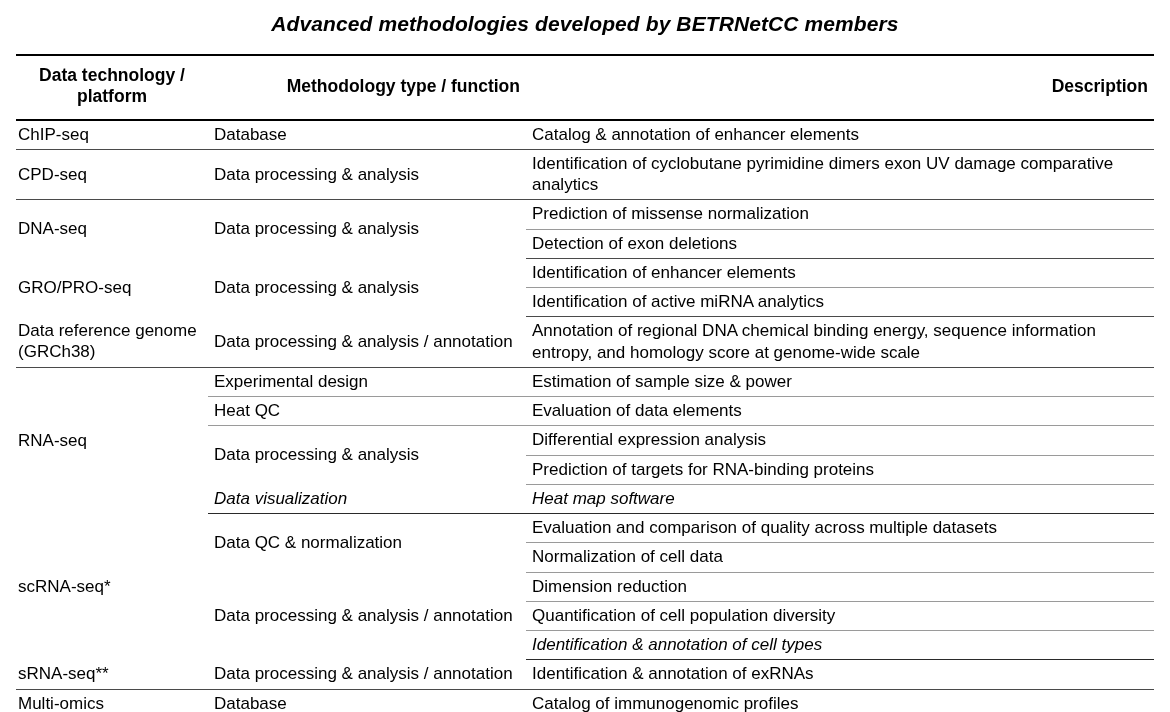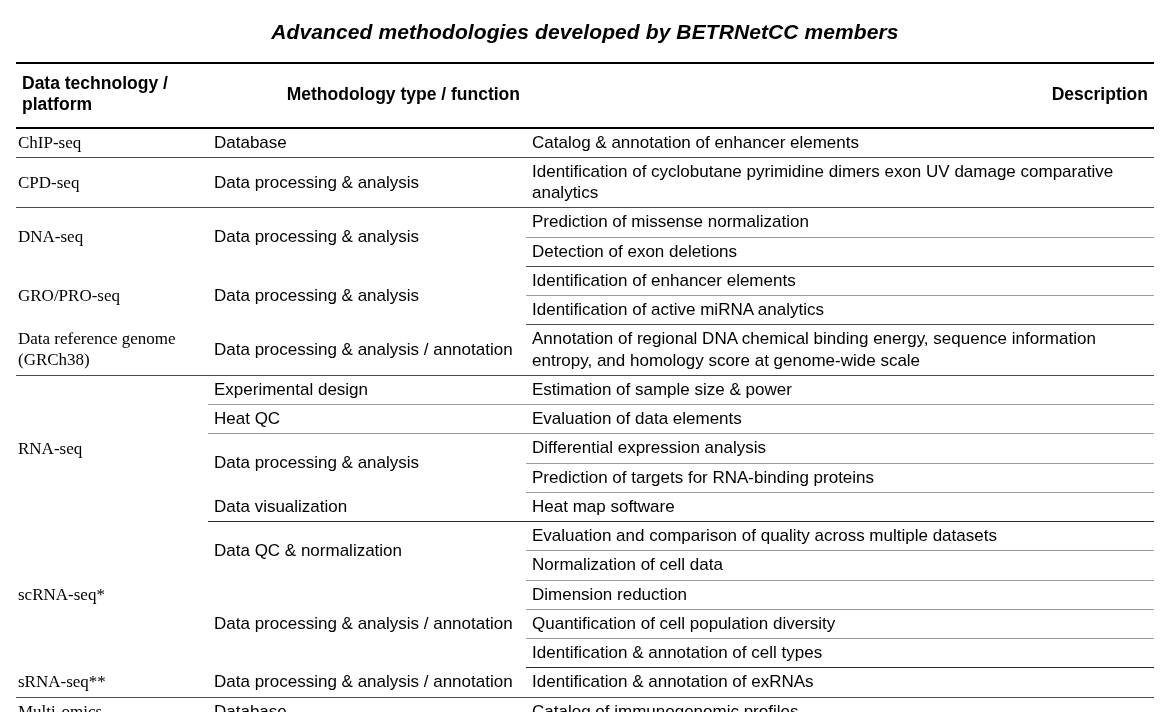--- a/index.html
+++ b/index.html
@@ -20,21 +20,21 @@
     height: 712px;
     box-sizing: border-box;
     padding: 0 16px;
   }
   .title {
     text-align: center;
     font-style: italic;
     font-weight: bold;
     font-size: 21px;
     letter-spacing: 0.1px;
-    padding-top: 20px;
+    padding-top: 12px;
     padding-bottom: 18px;
   }
   table.tbl {
     width: 1138px;
     border-collapse: collapse;
     table-layout: fixed;
     font-size: 17px;
   }
   table.tbl col.c1 { width: 192px; }
   table.tbl col.c2 { width: 318px; }
@@ -43,38 +43,39 @@
   .tbl thead th {
     font-weight: bold;
     font-size: 17.5px;
     text-align: right;
     padding: 9px 6px 11px 6px;
     vertical-align: middle;
     border-top: 2.5px solid #000;
     border-bottom: 2px solid #000;
     line-height: 1.22;
   }
-  .tbl thead th.h1 { text-align: left; }
+  .tbl thead th.h1 { text-align: center; }
 
   .tbl td {
     vertical-align: middle;
     padding: 3px 6px 4px 6px;
     line-height: 1.25;
     border-bottom: 1px solid #9a9a9a;
   }
-  .tbl td.c1cell { padding-left: 2px; font-family: Liberation Serif, serif; }
+  .tbl td.c1cell { padding-left: 2px; }
   .tbl td.c2cell { padding-left: 6px; }
   .tbl td.c3cell { padding-left: 6px; }
 
   
   .tbl tr.grp-end > td {
     border-bottom: 1px solid #4a4a4a;
   }
   .tbl tr.grp-end-strong > td {
     border-bottom: 1.6px solid #2a2a2a;
+    font-style: italic;
   }
   .tbl tr.last-row > td {
     border-bottom: 2.5px solid #000;
   }
   
   .tbl td.nob { border-bottom: none; }
 </style>
 </head>
 <body>
 

